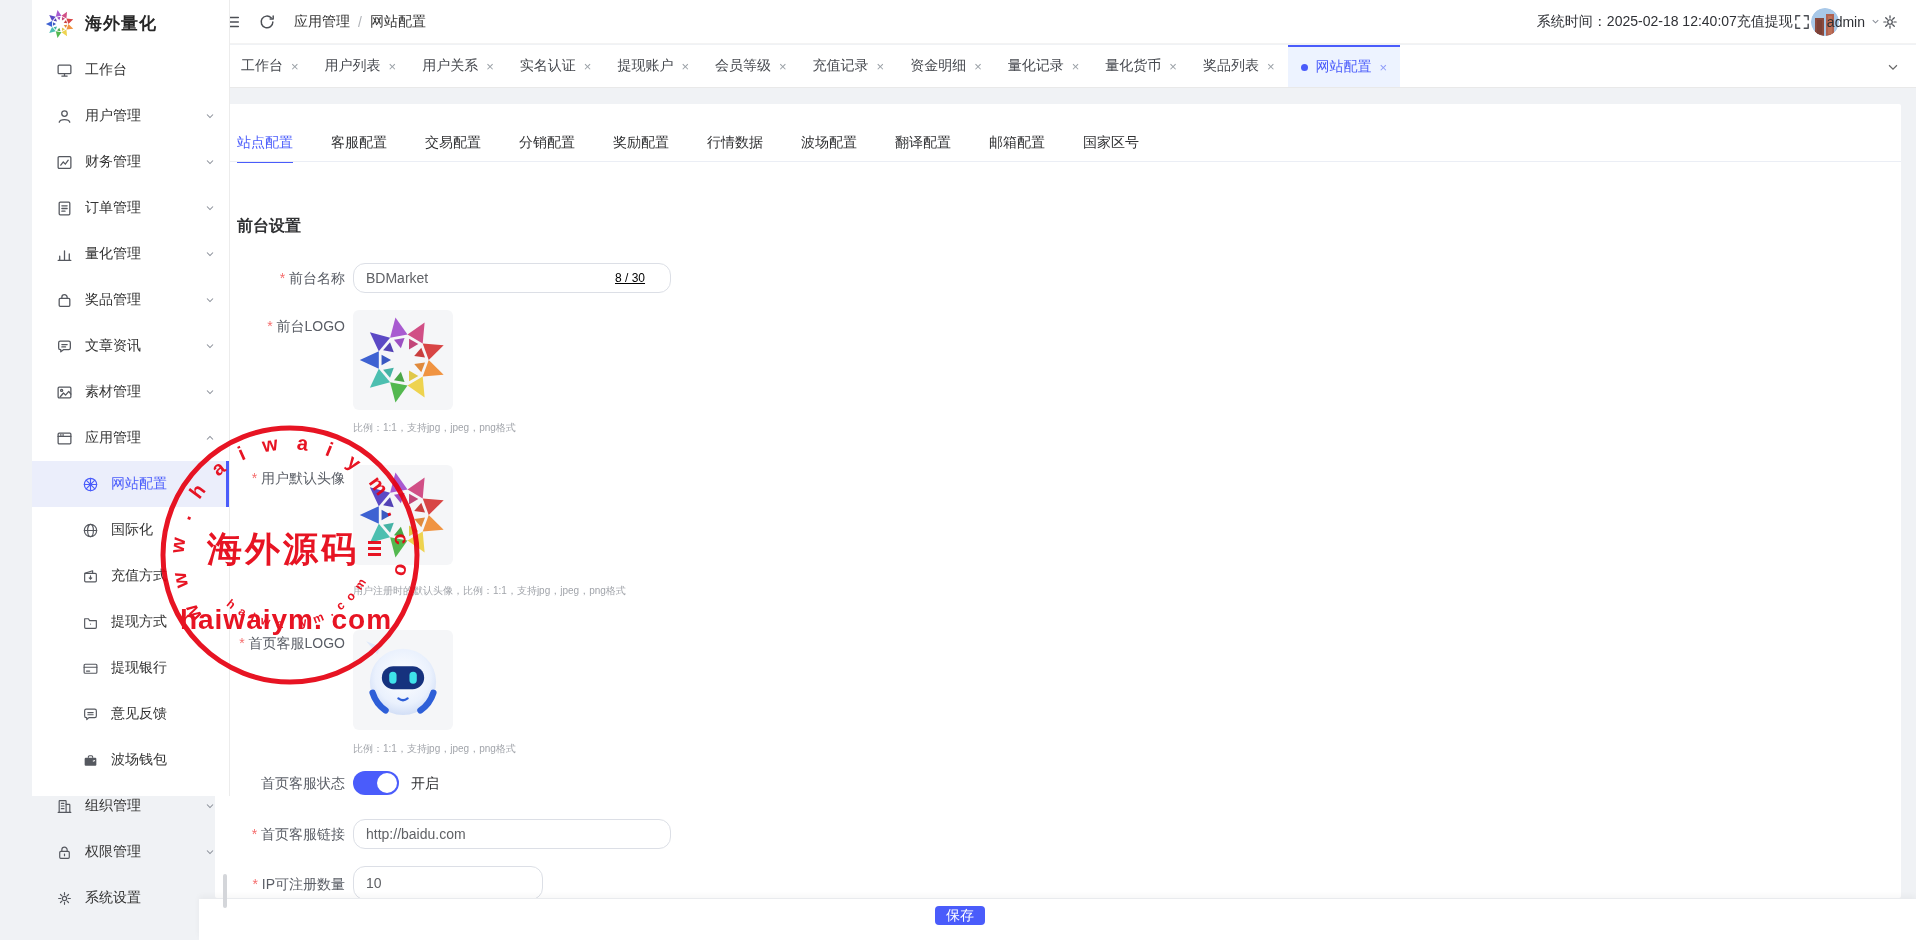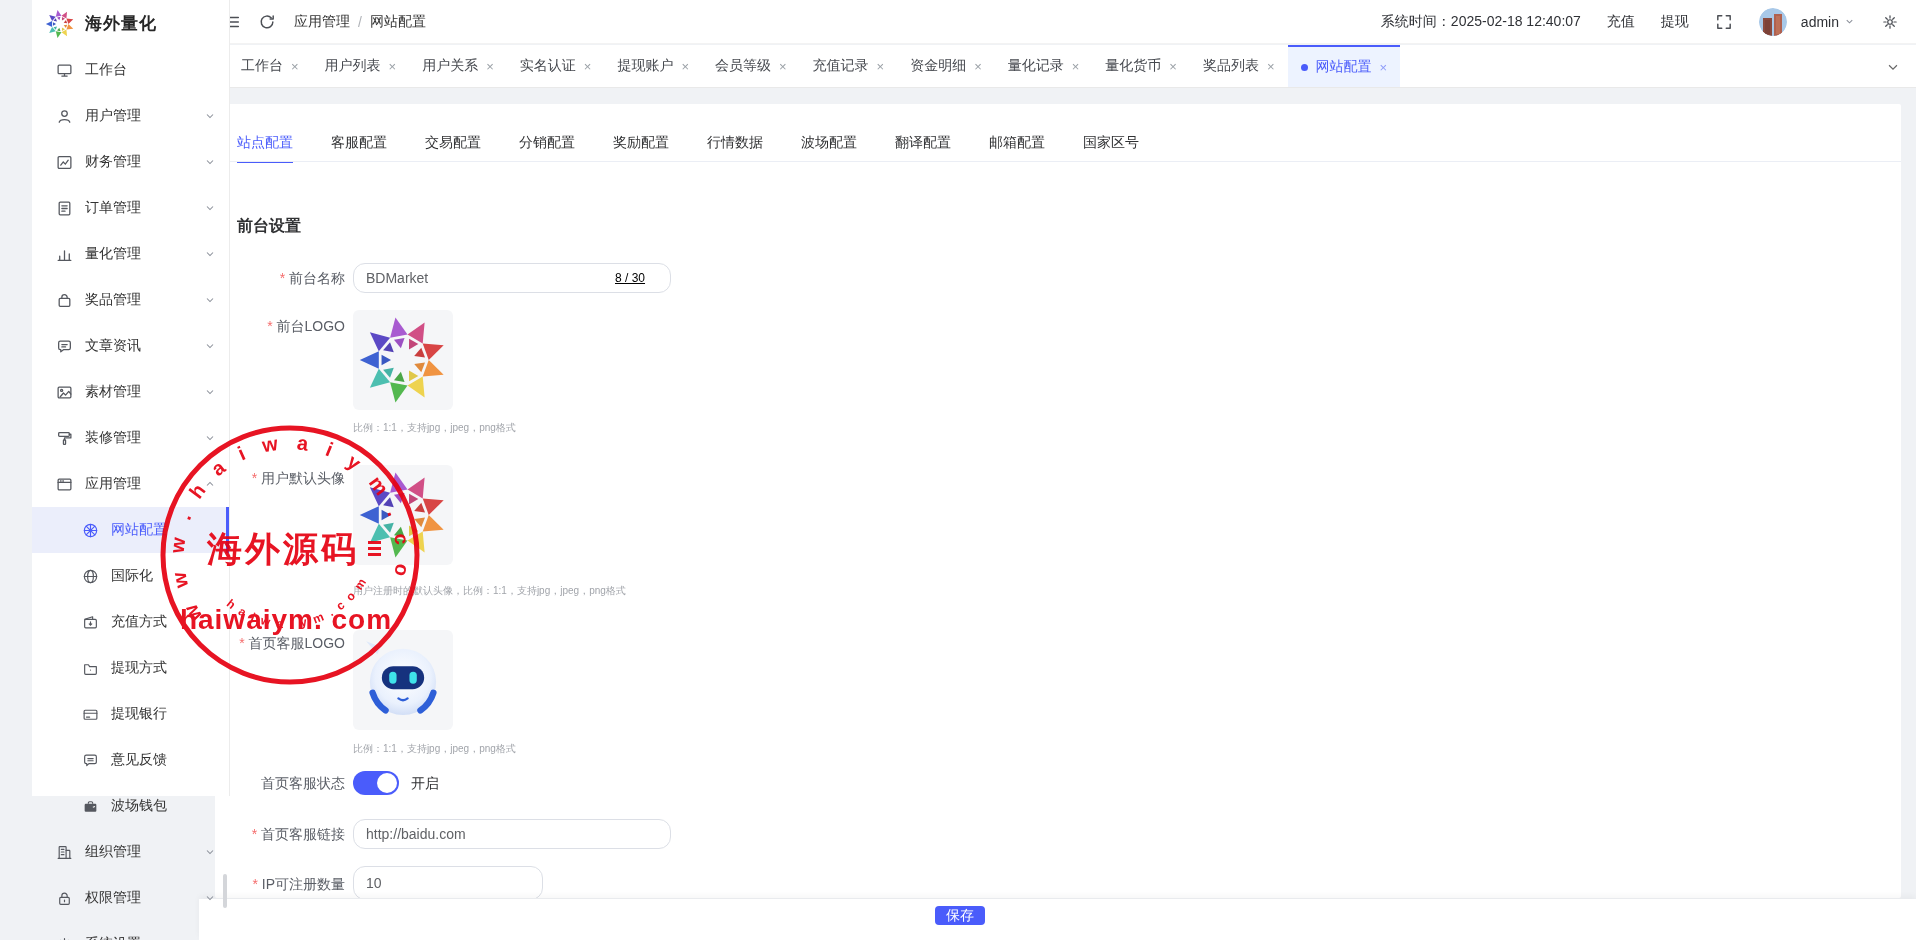--- a/index.html
+++ b/index.html
@@ -23,21 +23,21 @@
   .chev { position:absolute; right:13px; width:12px; height:12px; color:#8a8f99; }
   .sb-thumb { position:absolute; right:2px; top:874px; width:4px; height:34px; border-radius:2px; background:#d4d6da; }
 
   
   .header { position:absolute; left:199px; top:0; width:1717px; height:44px; background:#fff;
             display:flex; align-items:center; border-bottom:1px solid #f3f3f3; z-index:2; }
   .h-left { display:flex; align-items:center; gap:18px; padding-left:23px; }
   .hicon { width:18px; height:18px; color:#4c4f55; cursor:pointer; }
   .breadcrumb { font-size:14px; color:#333; display:flex; gap:8px; align-items:center; }
   .bc-sep { color:#b0b3b8; }
-  .h-right { margin-left:auto; display:flex; align-items:center; gap:26px; padding-right:17px; font-size:14px; color:#2f3136; }
+  .h-right { margin-left:auto; display:flex; align-items:center; padding-right:17px; font-size:14px; color:#2f3136; }
   .avatar { width:28px; height:28px; border-radius:50%; overflow:hidden; flex:0 0 auto; cursor:pointer; }
   .admin-wrap { display:flex; align-items:center; gap:5px; cursor:pointer; margin-left:-12px; }
   .admin-wrap .chev2 { width:11px; height:11px; color:#8a8f99; }
 
   
   .tabbar { position:absolute; left:199px; top:45px; width:1717px; height:43px; background:#fff;
             border-bottom:1px solid #e9e9e9; display:flex; align-items:stretch; padding-left:29px; z-index:2; }
   .tab { display:flex; align-items:center; gap:8px; padding:0 13px; font-size:14px; color:#46494f;
          cursor:pointer; white-space:nowrap; }
   .tab .x { color:#9aa0a6; font-size:13px; line-height:1; }
@@ -205,31 +205,20 @@
           <rect x="2" y="3" width="12" height="10" rx="1"></rect>
           <circle cx="5.3" cy="6" r="1"></circle>
           <path d="M4 12l3-3.5 2 2L12 7l2 2.5"></path>
         </svg>
       <span>素材管理</span>
       <svg class="chev" viewBox="0 0 16 16" fill="none" stroke="currentColor" stroke-width="1.4">
           <path d="M4 6l4 4 4-4"></path>
         </svg>
     </div>
     <div class="nav-item">
-      <svg class="si" viewBox="0 0 16 16" fill="none" stroke="currentColor" stroke-width="1.2" stroke-linecap="round" stroke-linejoin="round">
-          <rect x="2.5" y="2.5" width="10" height="3.5" rx="0.8"></rect>
-          <path d="M12.5 4h1.5v3.5H8v1.8"></path>
-          <rect x="7" y="9.3" width="2" height="4.2" rx="0.5"></rect>
-        </svg>
-      <span>装修管理</span>
-      <svg class="chev" viewBox="0 0 16 16" fill="none" stroke="currentColor" stroke-width="1.4">
-          <path d="M4 6l4 4 4-4"></path>
-        </svg>
-    </div>
-    <div class="nav-item">
       <svg class="si" viewBox="0 0 16 16" fill="none" stroke="currentColor" stroke-width="1.2" stroke-linecap="round">
           <rect x="2" y="3" width="12" height="10" rx="1"></rect>
           <path d="M2 6h12M4.2 4.6h.6M6.4 4.6h.6"></path>
         </svg>
       <span>应用管理</span>
       <svg class="chev" viewBox="0 0 16 16" fill="none" stroke="currentColor" stroke-width="1.4">
           <path d="M4 10l4-4 4 4"></path>
         </svg>
     </div>
 

